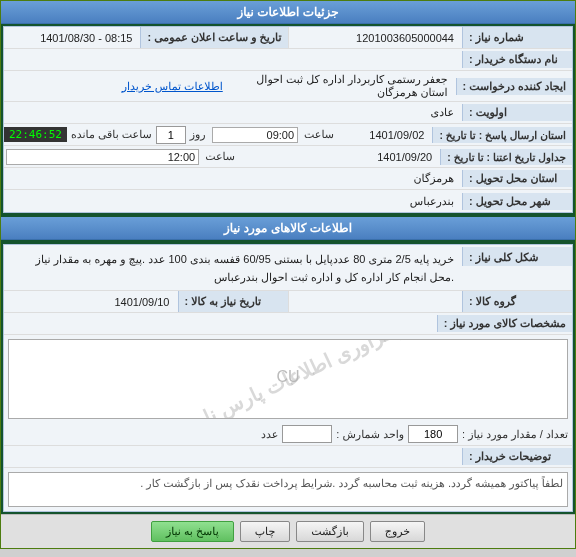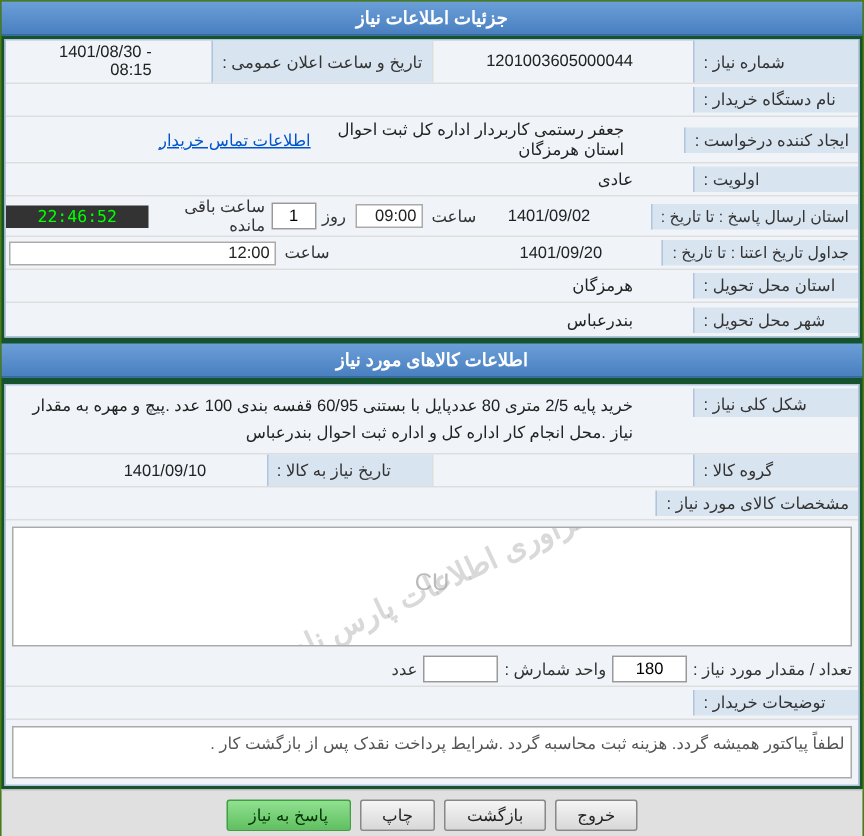--- a/index.html
+++ b/index.html
@@ -44,27 +44,26 @@
     .info-row:last-child { border-bottom: none; }
 
     .field-label {
       background: #d8e4f0;
       color: #333;
       padding: 2px 6px;
       min-width: 110px;
       text-align: right;
       border-left: 1px solid #b0c4de;
       font-size: 11px;
-      font-weight: normal;
+      font-weight: bold;
       flex-shrink: 0;
       height: 100%;
       display: flex;
       align-items: center;
       justify-content: flex-end;
-      margin-left: 32px;
     }
 
     .field-value {
       padding: 2px 8px;
       color: #222;
       font-size: 11px;
       flex: 1;
       text-align: right;
     }
 
@@ -98,21 +97,21 @@
       align-items: center;
       border-bottom: 1px solid #ddd;
       min-height: 22px;
     }
 
     
     .timer-box {
       background: #333;
       color: #00ff00;
       font-size: 11px;
-      padding: 1px 21px;
+      padding: 1px 5px;
       font-family: monospace;
       direction: ltr;
     }
 
     
     .small-input {
       border: 1px solid #999;
       background: white;
       padding: 1px 4px;
       font-size: 11px;

